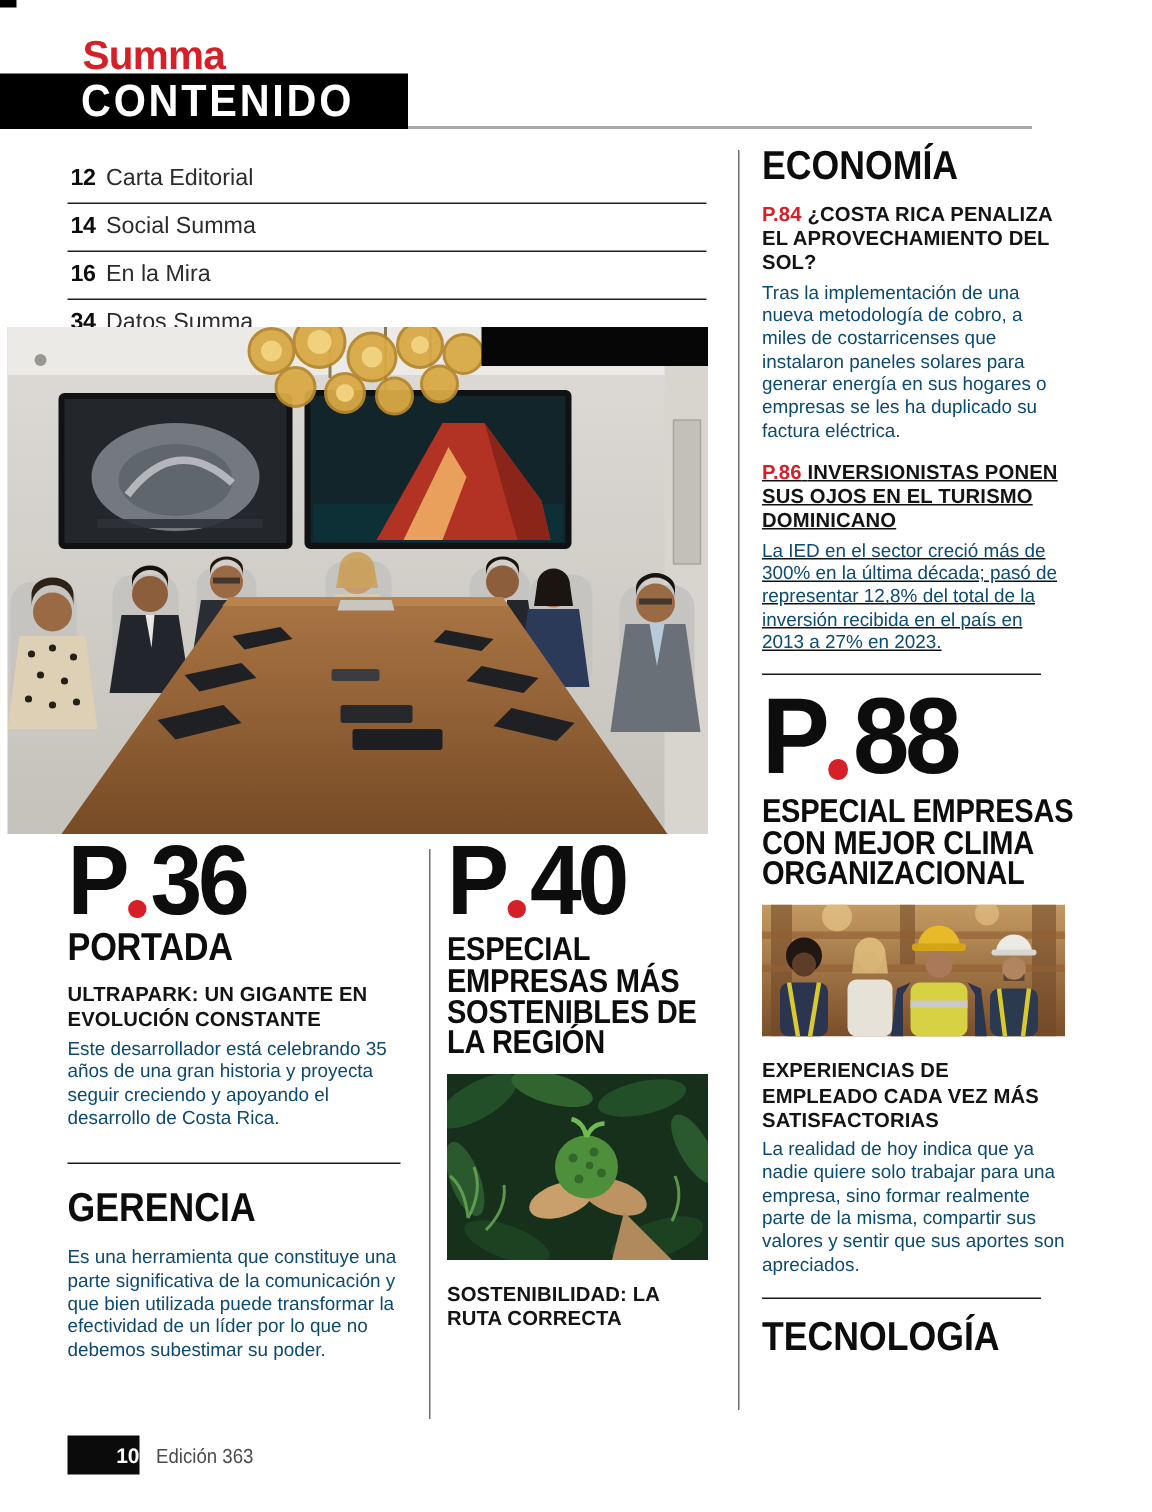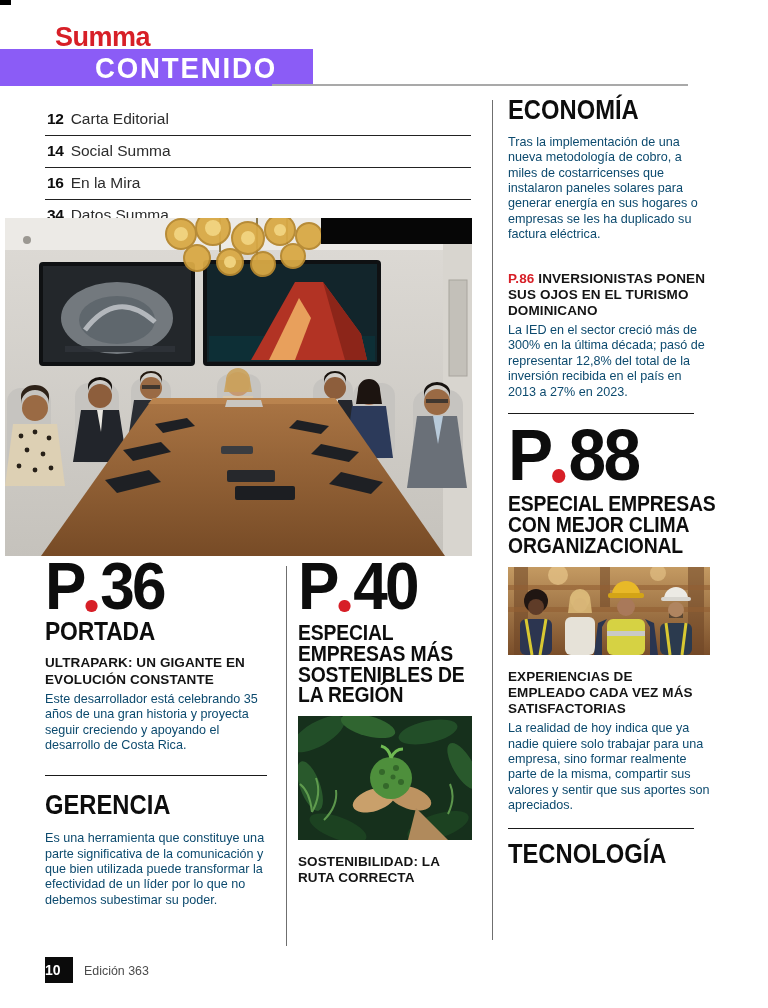--- a/index.html
+++ b/index.html
@@ -4,21 +4,21 @@
 <style>
   html,body{margin:0;padding:0;}
   body{
     width:768px;height:1008px;background:#ffffff;position:relative;overflow:hidden;
     font-family:"Liberation Sans",sans-serif;color:#111;
   }
   .abs{position:absolute;}
   
   .corner-mark{left:0;top:0;width:11px;height:5px;background:#000;}
   .brand{left:55px;top:22px;font-size:27px;font-weight:bold;color:#d71f27;letter-spacing:-0.5px;}
-  .contenido-bar{left:0;top:49px;width:272px;height:37px;background:#8b5cf6;color:#fff;padding-left:41px;}
+  .contenido-bar{left:0;top:49px;width:272px;height:37px;background:#000000;color:#fff;}
   .contenido-bar .t{
     display:inline-block;margin-left:54px;line-height:37px;font-size:30px;font-weight:800;
     letter-spacing:2px;transform:scaleX(.92);transform-origin:0 50%;white-space:nowrap;
   }
   .header-rule{left:272px;top:84px;width:416px;height:2px;background:#a9a9a9;}
   
   .toc{left:45px;top:104px;width:426px;}
   .toc-row{border-bottom:1.6px solid #222;padding:6px 2px 7px 2px;font-size:15.5px;color:#2c2c2c;}
   .toc-row .n{font-weight:800;color:#0d0d0d;margin-right:7px;letter-spacing:-0.3px;}
   
@@ -45,22 +45,22 @@
   .kicker-22{font-size:22px;margin-top:6px;}
   .sec-head{font-size:27px;font-weight:800;color:#0d0d0d;letter-spacing:0;
             transform:scaleX(.88);transform-origin:0 0;white-space:nowrap;display:inline-block;margin:0;}
   .art{margin-top:8px;}
   .art-title{font-size:13.5px;font-weight:bold;line-height:1.2;color:#141414;letter-spacing:.1px;}
   .art-title .pref{color:#d71f27;}
   .art-body{font-size:12.6px;line-height:1.22;color:#0c4a6e;margin-top:4px;}
   .rule{height:1px;background:#1a1a1a;}
   
   .footer{left:45px;top:957px;display:flex;align-items:center;}
-  .page-box{width:28px;height:26px;background:#0b0b0b;color:#fff;font-size:14px;font-weight:800;
-            display:flex;align-items:center;justify-content:flex-start;}
+  .page-box{width:48px;height:26px;background:#0b0b0b;color:#fff;font-size:14px;font-weight:800;
+            display:flex;align-items:center;justify-content:flex-end;}
   .edition{margin-left:11px;font-size:13.5px;color:#4c4c4c;transform:scaleX(.92);transform-origin:0 50%;}
 </style>
 </head>
 <body>
 
 <div class="abs corner-mark"></div>
 
 <div class="abs brand">Summa</div>
 <div class="abs contenido-bar">
   <span class="t">CONTENIDO</span>
@@ -280,24 +280,25 @@
   </figure>
   <div class="art" style="margin-top:10px;">
     <div class="art-title">SOSTENIBILIDAD: LA RUTA CORRECTA</div>
   </div>
 </div>
 
 <div class="col col-right">
   <h2 class="sec-head">ECONOMÍA</h2>
 
   <div class="art" style="margin-top:9px;">
+    <div class="art-title"><span class="pref">P.84</span> <span>¿COSTA RICA PENALIZA EL APROVECHAMIENTO DEL SOL?</span></div>
     <div class="art-body">Tras la implementación de una nueva metodología de cobro, a miles de costarricenses que instalaron paneles solares para generar energía en sus hogares o empresas se les ha duplicado su factura eléctrica.</div>
   </div>
 
-  <div class="art" style="margin-top:28px;">
+  <div class="art" style="margin-top:12px;text-decoration:underline;">
     <div class="art-title"><span class="pref">P.86</span> <span>INVERSIONISTAS PONEN SUS OJOS EN EL TURISMO DOMINICANO</span></div>
     <div class="art-body">La IED en el sector creció más de 300% en la última década; pasó de representar 12,8% del total de la inversión recibida en el país en 2013 a 27% en 2023.</div>
   </div>
 
   <div class="rule" style="width:186px;margin:13px 0 8px;"></div>
 
   <div class="bignum bn-72">
     <span>P</span>
       <span class="dot"></span>
       <span>88</span>

